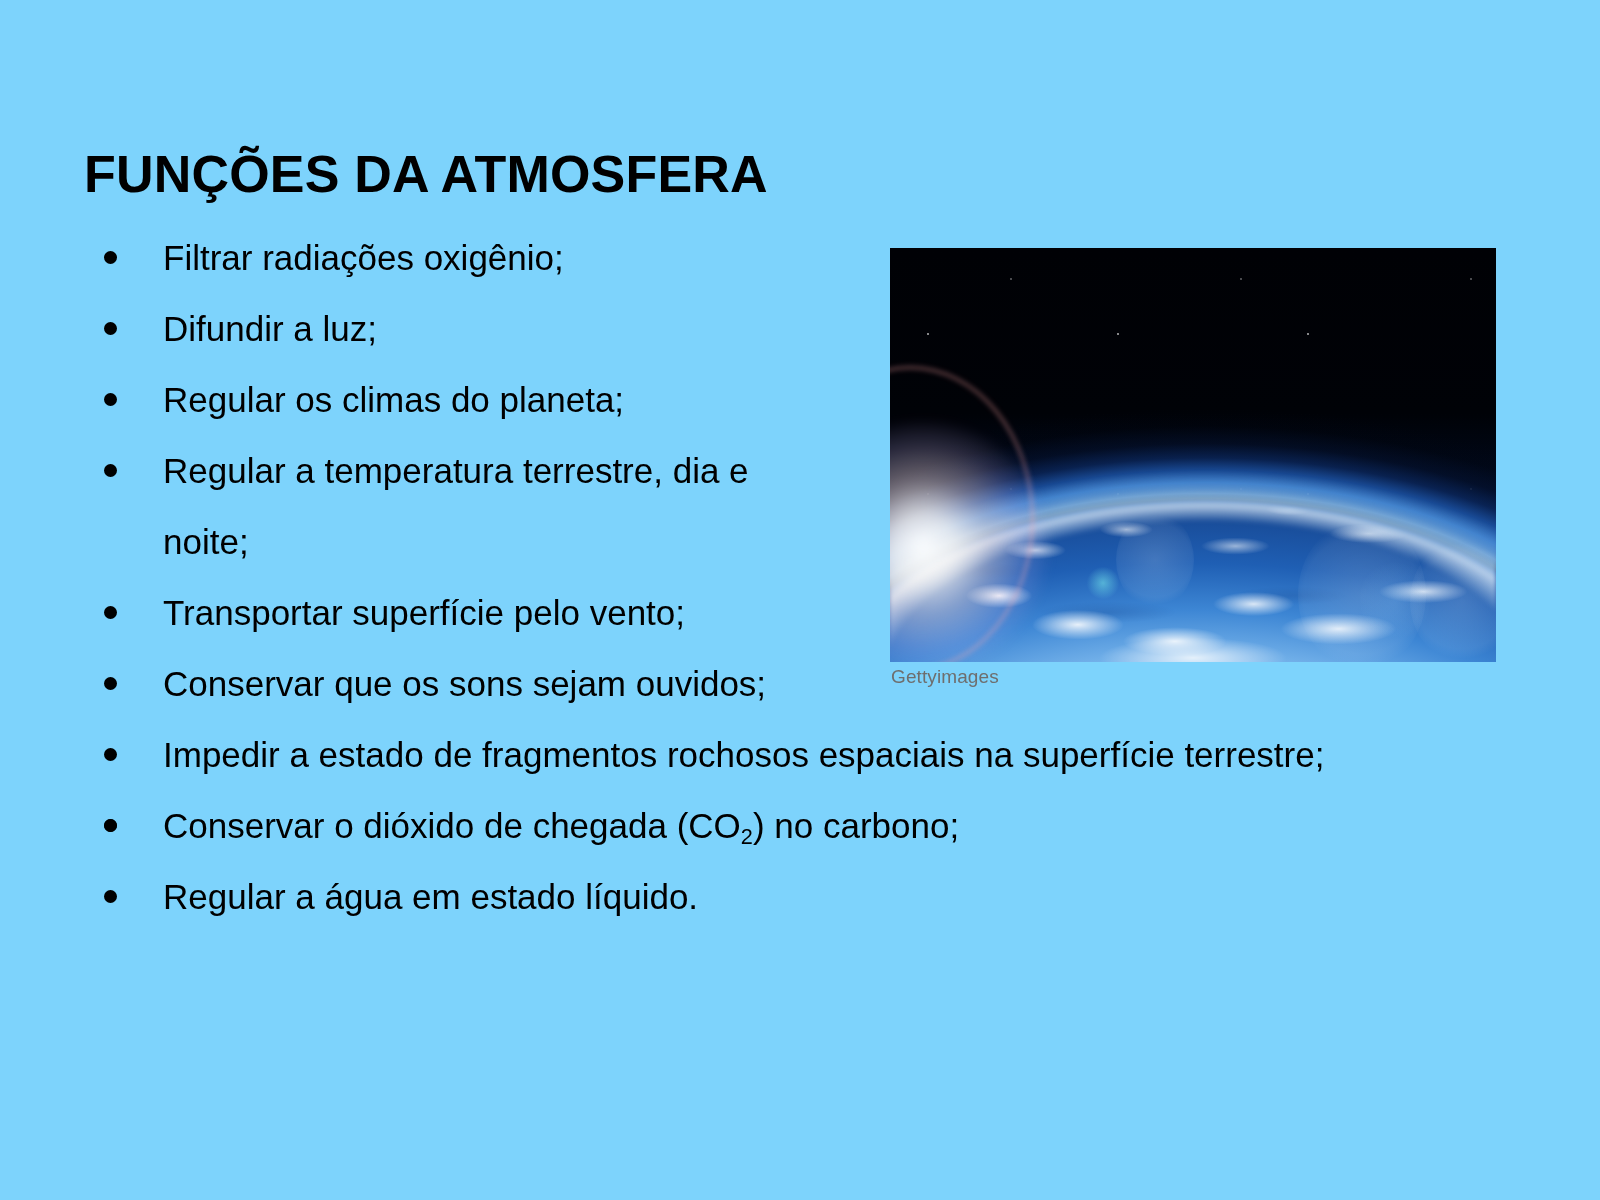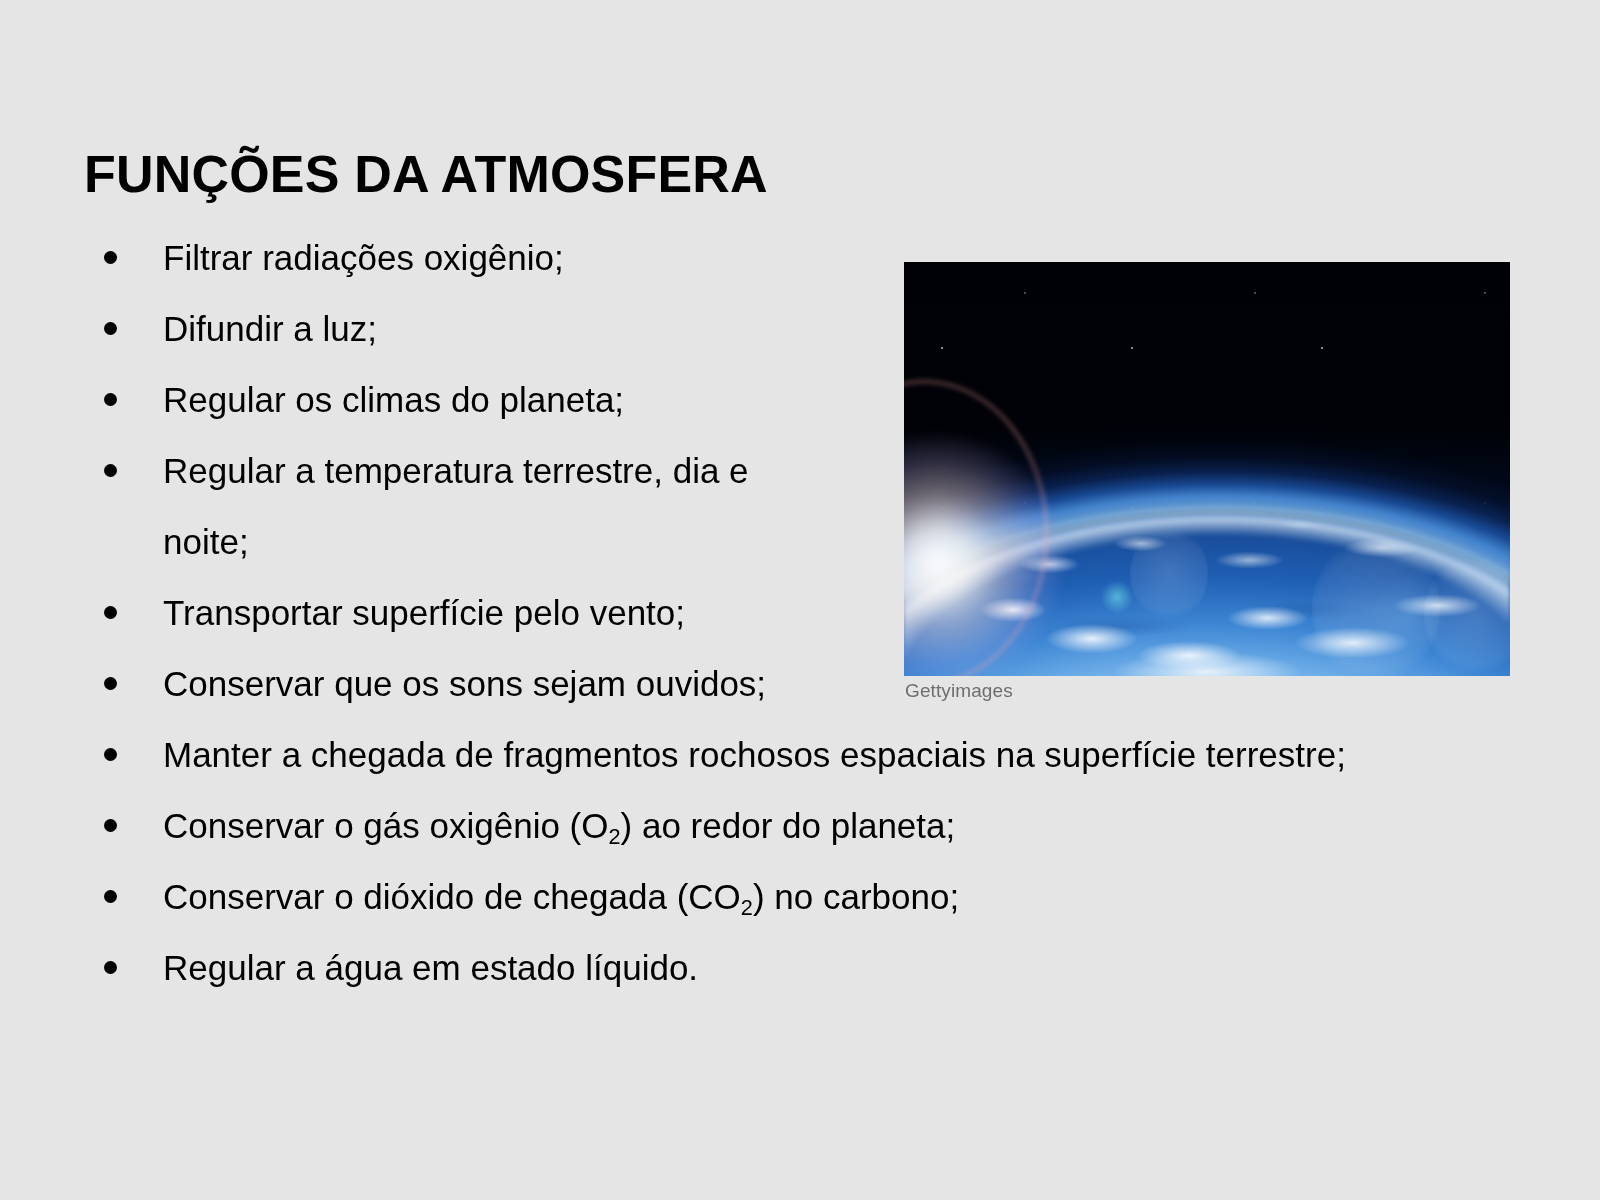--- a/index.html
+++ b/index.html
@@ -14,21 +14,21 @@
     position: relative;
     overflow: hidden;
     font-family: "Liberation Sans", sans-serif;
     color: #000000;
   }
 
   
   #slide {
     position: absolute;
     inset: 0;
-    background: #e5e5e5;
+    background: #7dd3fc;
   }
 
   
   #slide-title {
     position: absolute;
     left: 84px;
     top: 112px;
     font-size: 52px;
     font-weight: 700;
     letter-spacing: 0.2px;
@@ -262,41 +262,40 @@
       <span class="bullet-text">Transportar superfície pelo vento;</span>
     </li>
 
     <li class="bullet-item">
       <span class="bullet-dot"></span>
       <span class="bullet-text">Conservar que os sons sejam ouvidos;</span>
     </li>
 
     <li class="bullet-item wrap" style="width:1290px">
       <span class="bullet-dot"></span>
-      <span class="bullet-text">Manter a chegada de fragmentos rochosos espaciais na superfície terrestre;</span>
-    </li>
-
-    <li class="bullet-item">
-      <span class="bullet-dot"></span>
-      <span class="bullet-text"><span>Conservar o gás oxigênio (O</span><sub>2</sub><span>) ao redor do planeta;</span></span>
+      <span class="bullet-text">Impedir a estado de fragmentos rochosos espaciais na superfície terrestre;</span>
+    </li>
+
+    <li class="bullet-item">
+      <span class="bullet-dot"></span>
     </li>
 
     <li class="bullet-item">
       <span class="bullet-dot"></span>
       <span class="bullet-text"><span>Conservar o dióxido de chegada (CO</span><sub>2</sub><span>) no carbono;</span></span>
     </li>
 
     <li class="bullet-item">
       <span class="bullet-dot"></span>
       <span class="bullet-text">Regular a água em estado líquido.</span>
     </li>
 
   </ul>
 
-  <figure id="figure" style="margin:15px">
+  <figure id="figure" style="margin:1px">
     <div id="figure-image">
       <div class="layer space-bg"></div>
       <div class="layer stars"></div>
       <div class="layer stars s2"></div>
       <div class="layer earth"></div>
       <div class="layer cloud-shadows"></div>
       <div class="layer clouds"></div>
       <div class="layer limb-glow"></div>
       <div class="flare-ring"></div>
       <div class="flare-core"></div>

